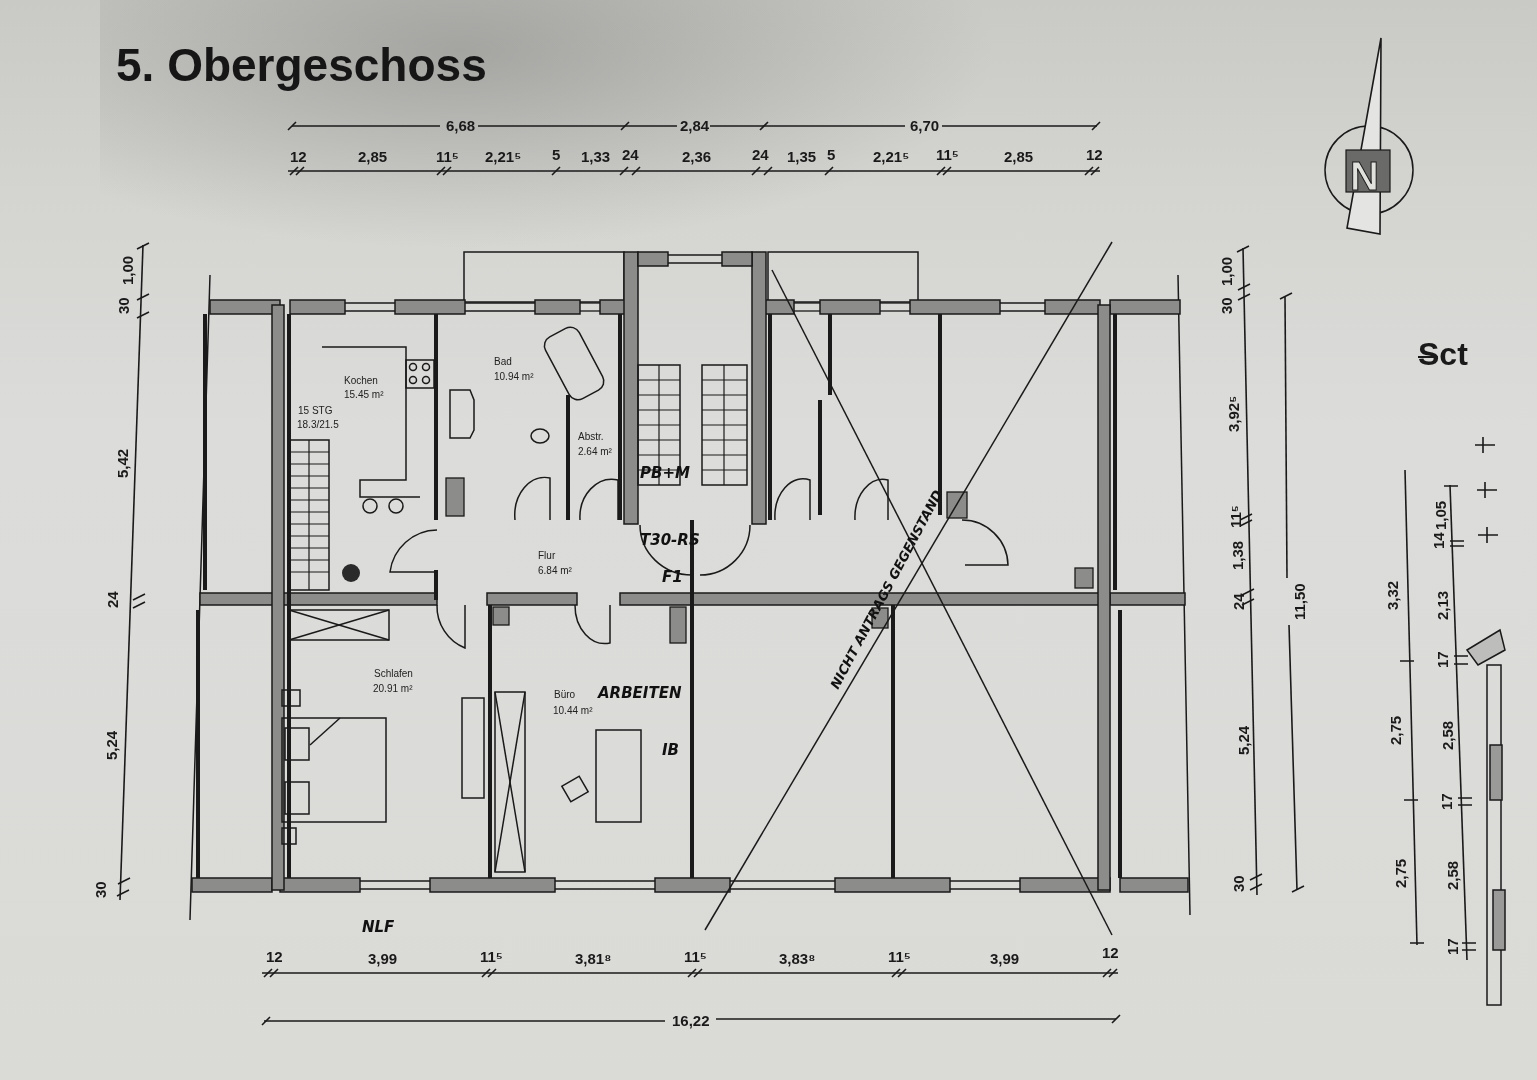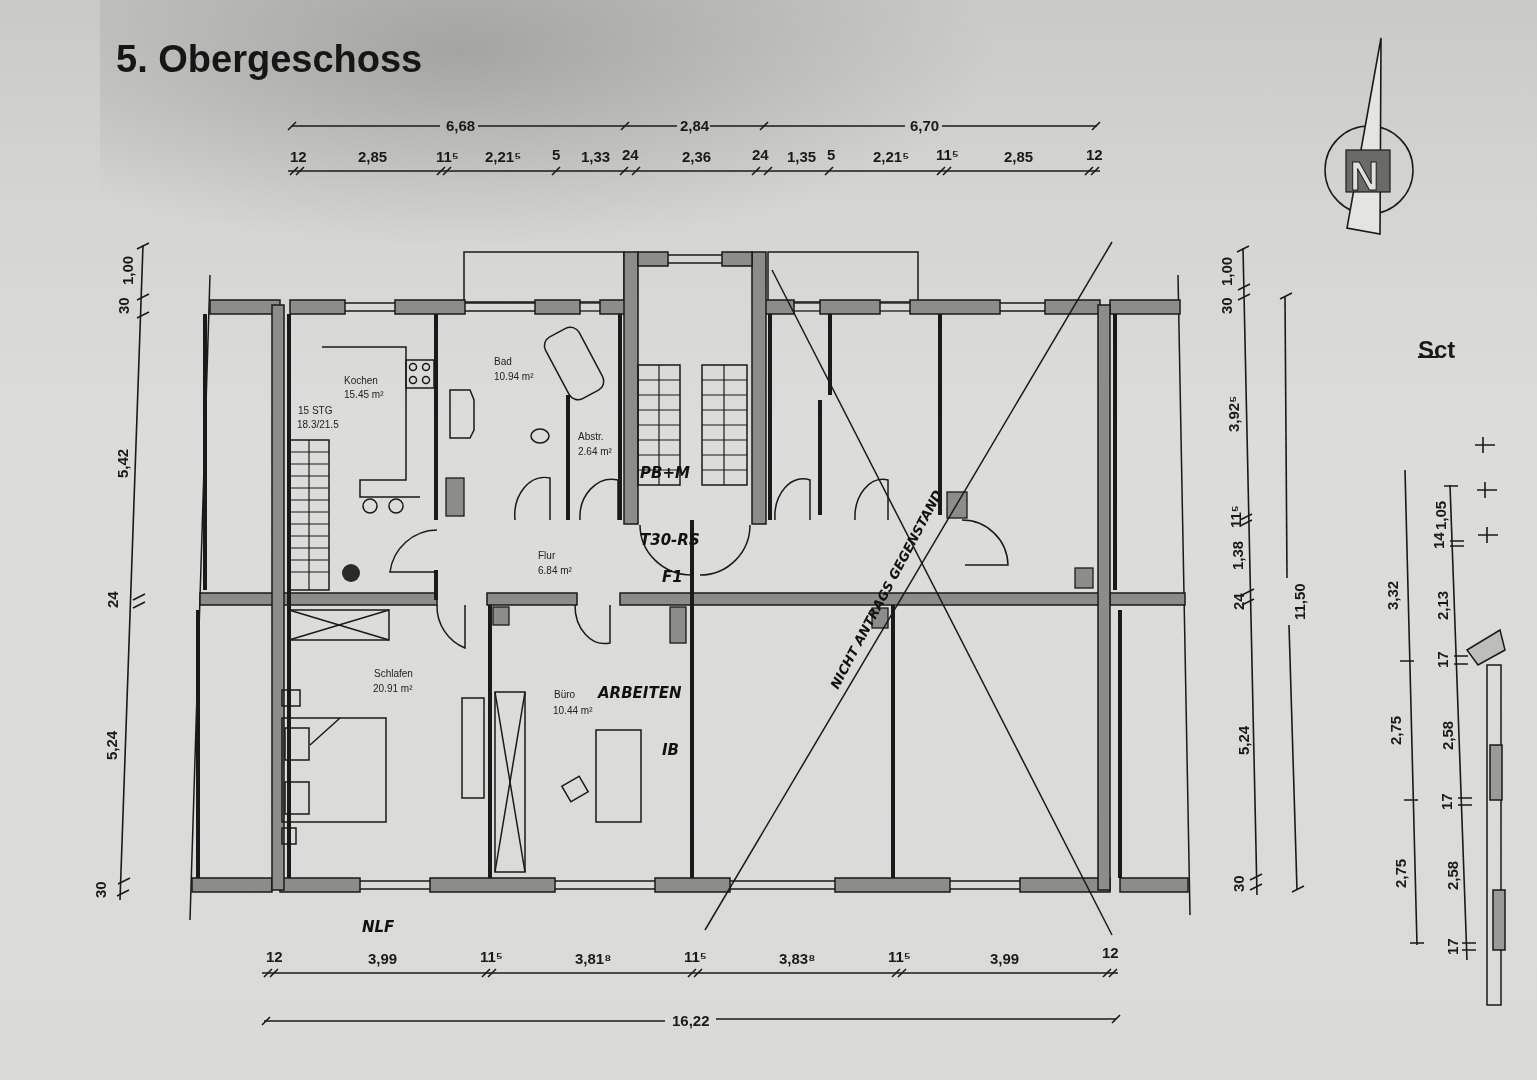--- a/index.html
+++ b/index.html
@@ -12,28 +12,28 @@
   .paper {
     position: absolute; left: 0; top: 0; width: 1537px; height: 1080px;
     background: linear-gradient(180deg, #c9c9c6 0%, #d4d4d1 18%, #dcdcda 40%, #dadad7 100%);
   }
   .paper-shade {
     position: absolute; left: 100px; top: 0; width: 900px; height: 250px;
     background: radial-gradient(ellipse at 40% 20%, rgba(90,90,88,0.35) 0%, rgba(90,90,88,0.0) 70%);
   }
   .title {
     position: absolute; left: 116px; top: 38px;
-    font-size: 38px; font-weight: bold; color: #161616;
+    font-size: 46px; font-weight: bold; color: #161616;
     letter-spacing: 0px;
   }
   svg.plan { position: absolute; left: 0; top: 0; }
   .dim { font-family: "Liberation Sans Narrow", "Liberation Sans", sans-serif; font-size: 15px; fill: #1a1a1a; font-weight: bold; }
   .room { font-size: 10px; fill: #222; }
   .hand { font-family: "DejaVu Sans", sans-serif; font-size: 15px; fill: #111; font-weight: bold; font-style: italic; }
-  .sct { position:absolute; left:1418px; top:336px; font-size:24px; font-weight:bold; color:#1a1a1a; }
+  .sct { position:absolute; left:1418px; top:336px; font-size:32px; font-weight:bold; color:#1a1a1a; }
   .sct-strike { position:absolute; left:1418px; top:356px; width:20px; height:2px; background:#1a1a1a; }
 </style>
 </head>
 <body>
 
 <div class="paper"></div>
 <div class="paper-shade"></div>
 
 <div class="title">5. Obergeschoss</div>
 

